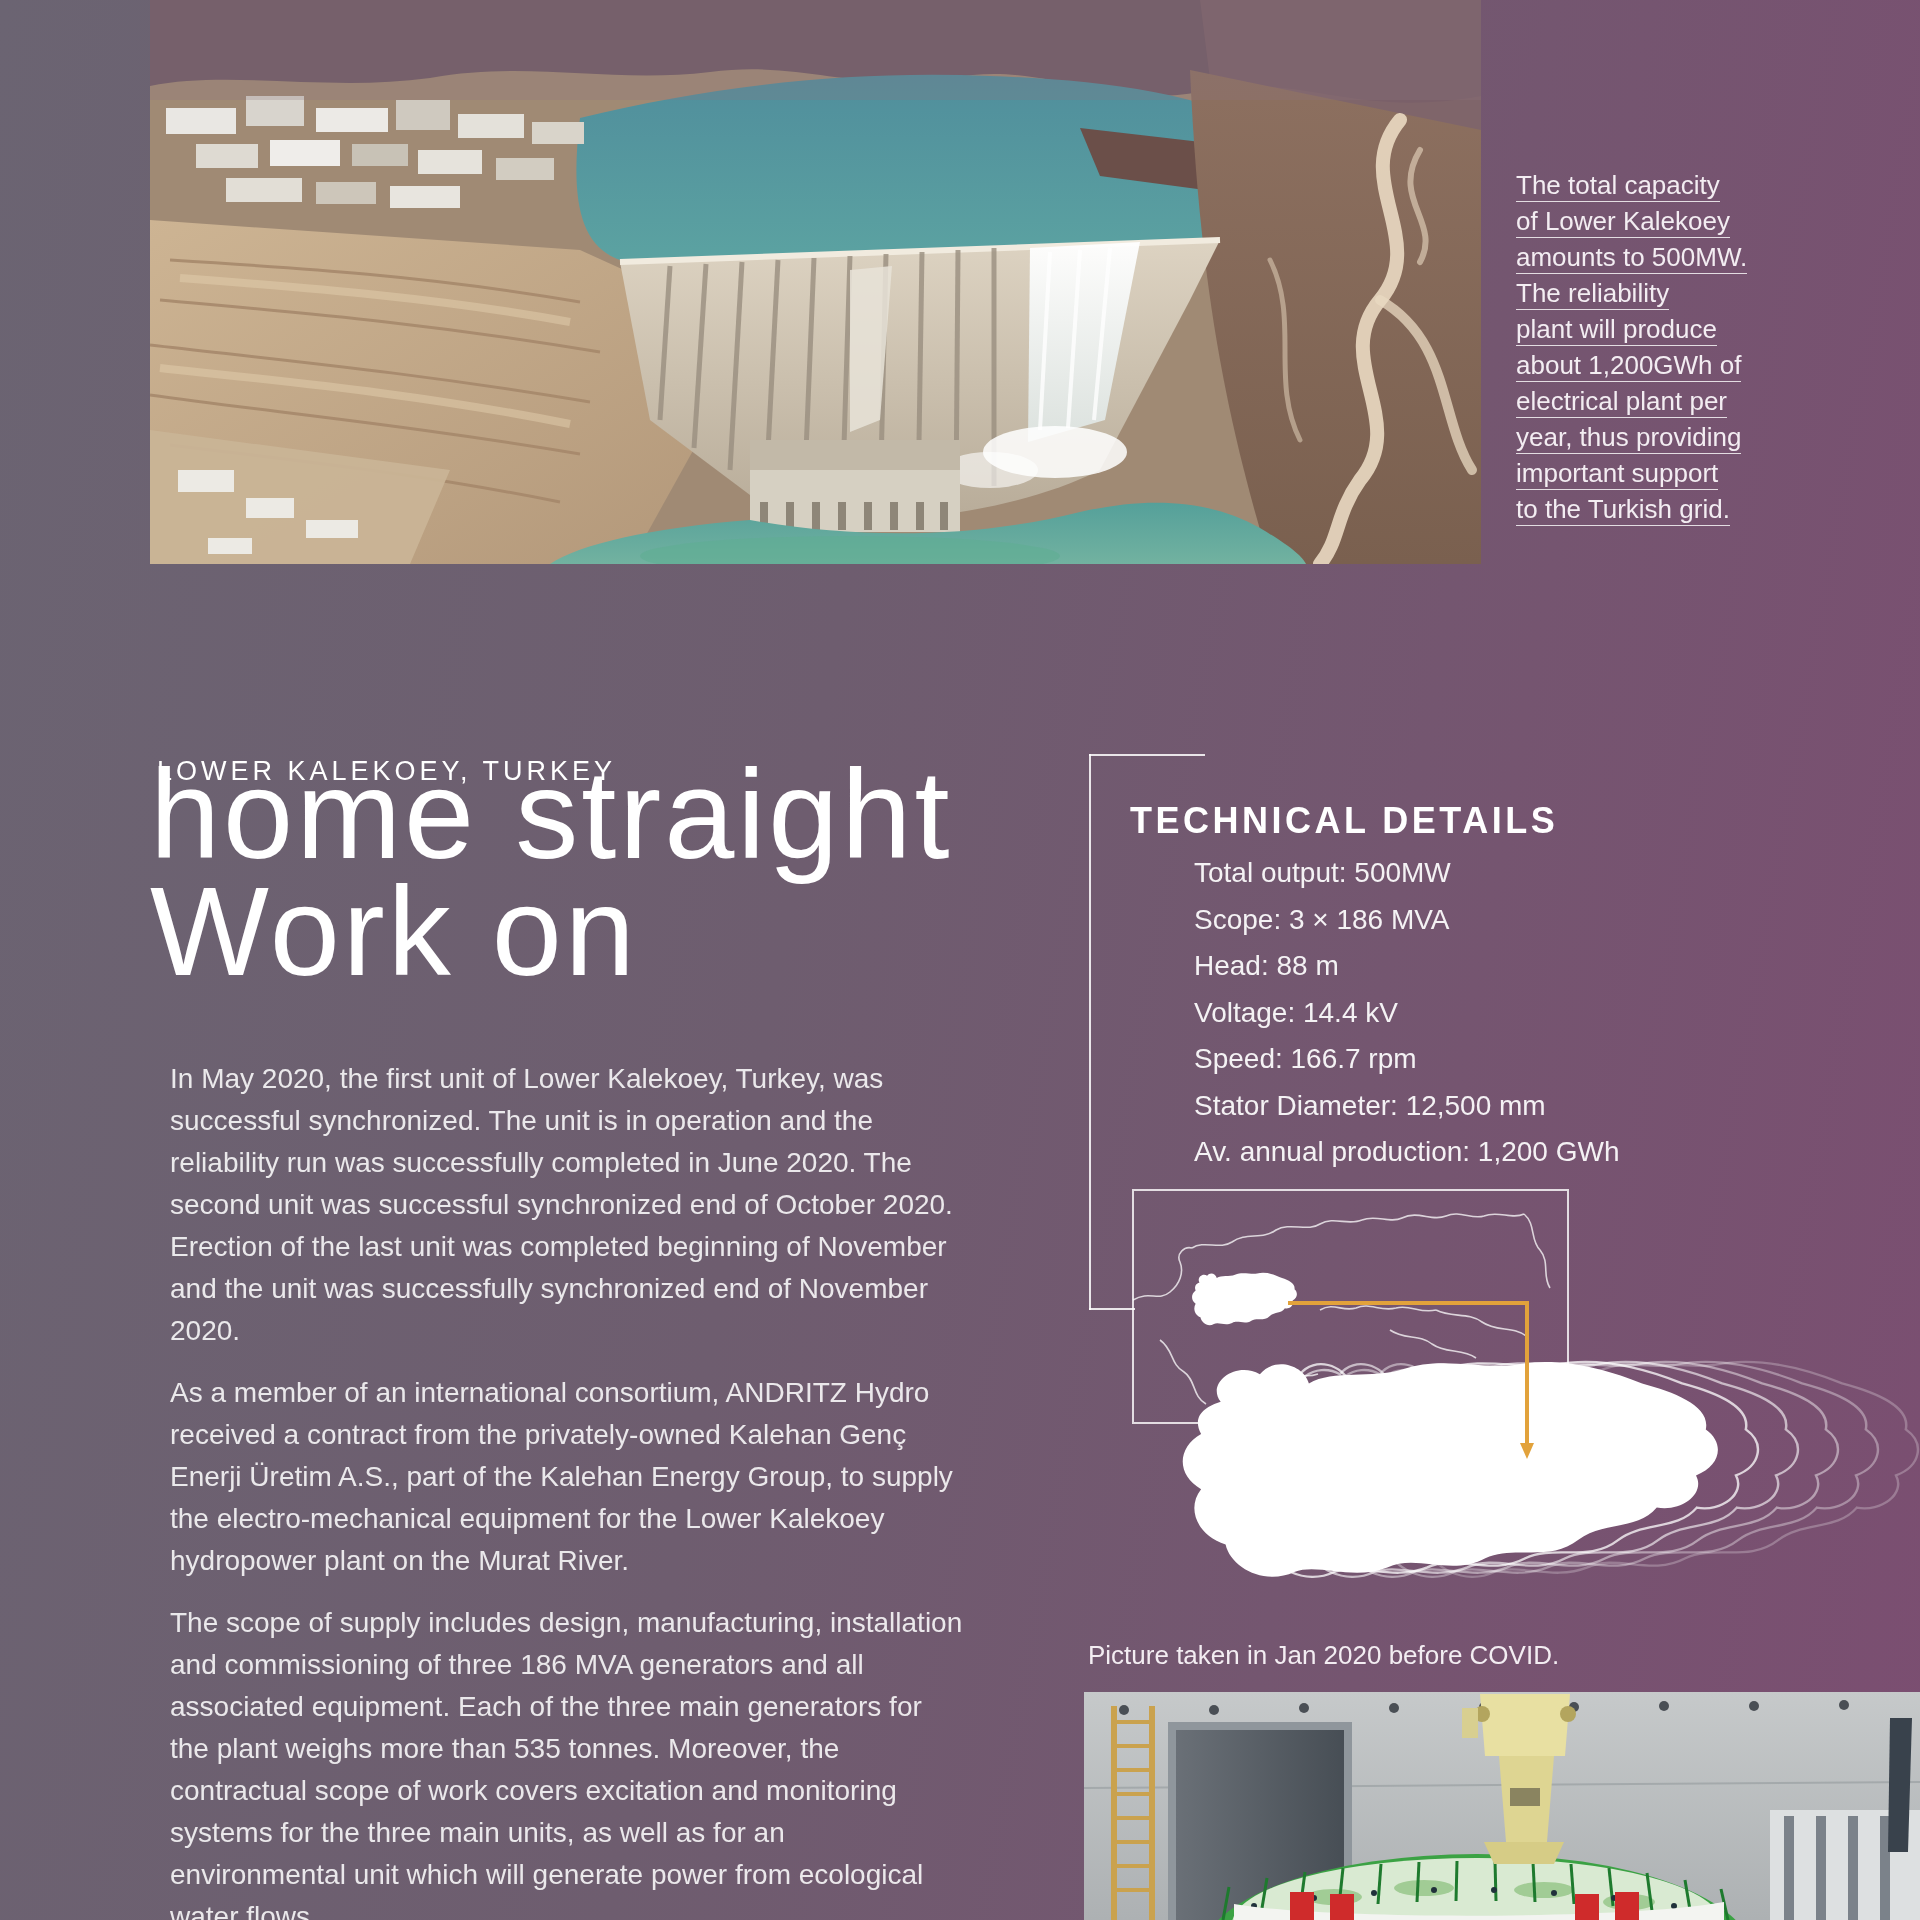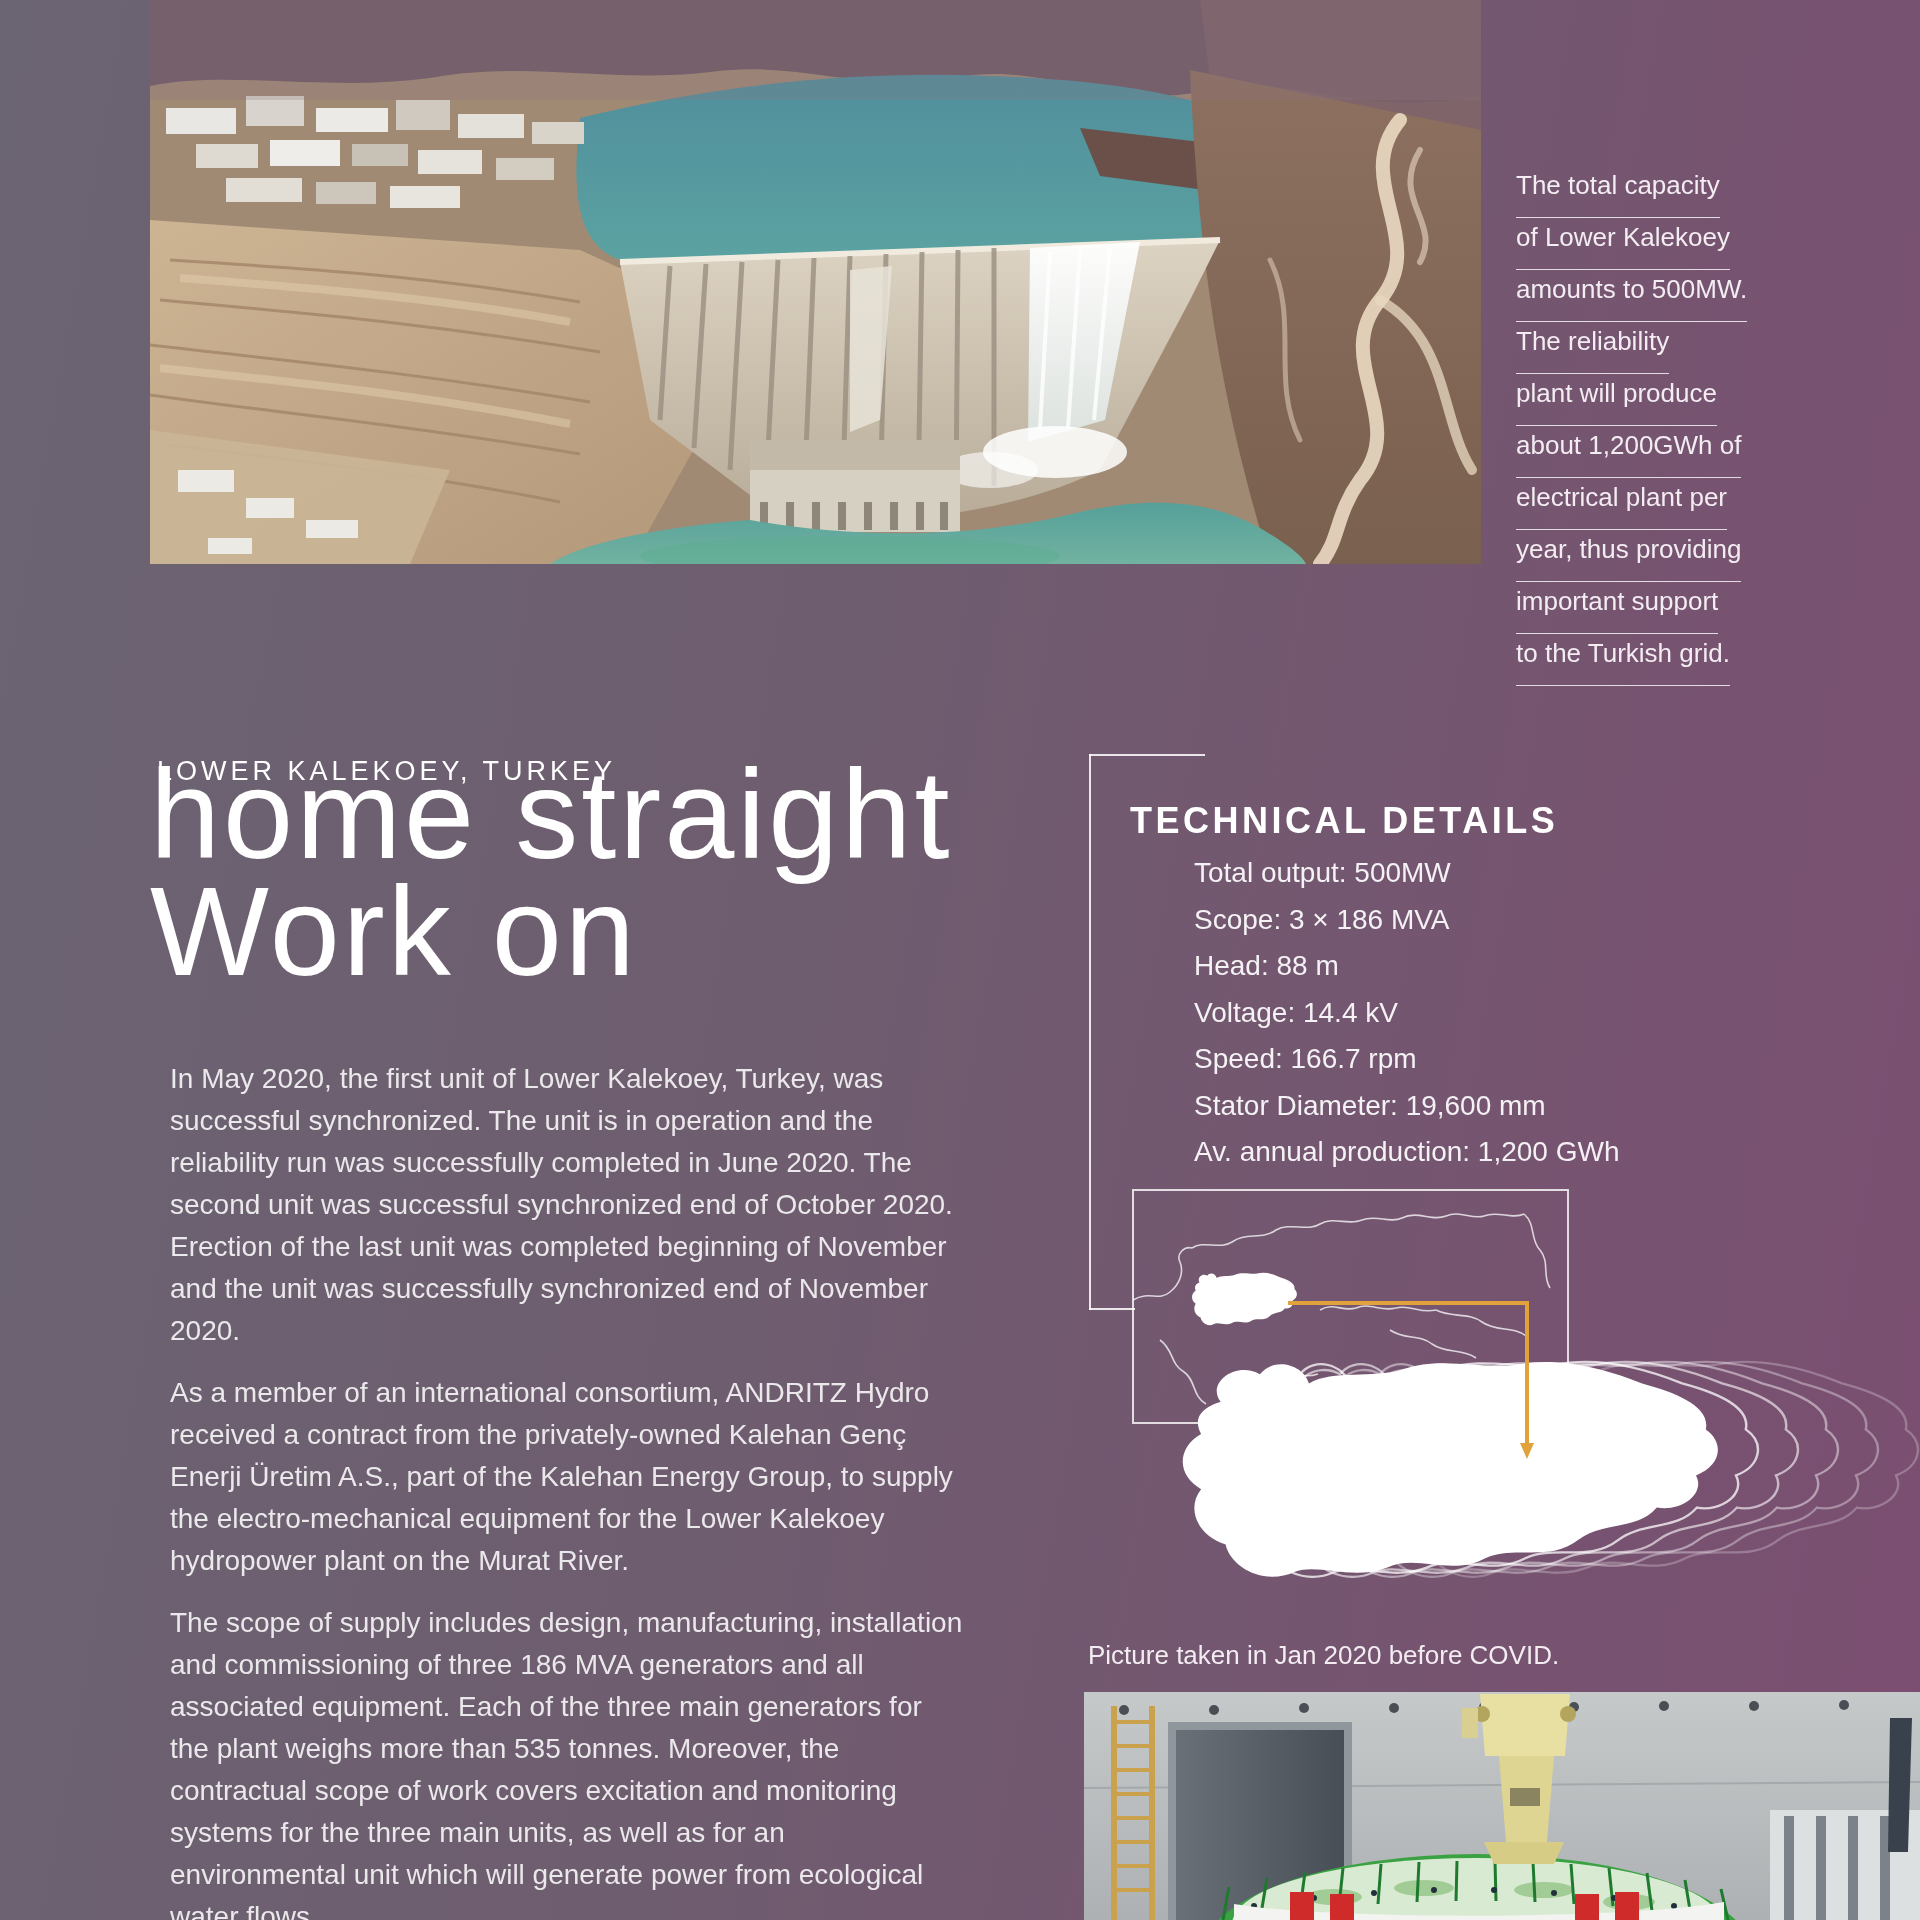--- a/index.html
+++ b/index.html
@@ -4,21 +4,21 @@
 <style>
   html,body{margin:0;padding:0;}
   body{font-family:"Liberation Sans","DejaVu Sans",sans-serif; background:#6a6471;}
   .page{position:relative;width:1920px;height:1920px;overflow:hidden;
         background:linear-gradient(100deg,#6b6472 0%,#6e5d6f 42%,#7b4e71 100%);}
   .abs{position:absolute;}
   .photo{overflow:hidden;}
   
   .note{left:1516px;top:172px;width:240px;color:#f3edf2;font-size:26px;}
   .note .ln{margin:0 0 6px 0;line-height:26px;}
-  .note .ln span{border-bottom:1.5px solid rgba(255,255,255,.8);padding-bottom:19px;display:inline-block;}
+  .note .ln span{border-bottom:1.5px solid rgba(255,255,255,.8);padding-bottom:3px;display:inline-block;}
   
   .kicker{left:157px;top:756px;color:#ffffff;font-size:27px;font-weight:normal;letter-spacing:4px;}
   .headline{left:150px;top:756px;color:#ffffff;font-size:126px;line-height:117px;font-weight:400;letter-spacing:3px;}
   .bodycol{left:158px;top:1058px;width:808px;color:rgba(255,255,255,.86);font-size:28px;line-height:42px;}
   .bodycol p{margin:0 0 20px 12px;}
   .p4line{white-space:nowrap;margin:0;}
   
   .bracket{background:rgba(255,255,255,.85);}
   .tech-head{left:1130px;top:800px;color:#ffffff;font-size:36px;font-weight:bold;letter-spacing:3.5px;}
   .tech-list{left:1194px;top:850px;color:rgba(255,255,255,.92);font-size:28px;line-height:46.5px;}
@@ -187,21 +187,21 @@
   <div class="abs bracket" style="left:1089px;top:754px;width:2px;height:556px;"></div>
   <div class="abs bracket" style="left:1089px;top:1308px;width:46px;height:2px;"></div>
 
   <div class="abs tech-head">TECHNICAL DETAILS</div>
   <div class="abs tech-list">
     <div>Total output: 500MW</div>
     <div>Scope: 3 × 186 MVA</div>
     <div>Head: 88 m</div>
     <div>Voltage: 14.4 kV</div>
     <div>Speed: 166.7 rpm</div>
-    <div>Stator Diameter: 19,600 mm</div>
+    <div>Stator Diameter: 12,500 mm</div>
     <div>Av. annual production: 1,200 GWh</div>
   </div>
 
   <div class="abs" style="left:1080px;top:1180px;width:840px;height:440px;">
     <svg width="840" height="440" viewBox="0 0 840 440">
       <defs>
         <path id="turkeyShape" d="M13,13 C10,9 16,4 21,7 C24,3 30,5 31,9 C36,6 44,8 50,6 C58,3 66,6 73,5 C82,3 92,6 99,9 C106,11 113,14 112,19 C116,22 115,27 110,29 C112,33 107,37 102,36 C98,41 91,39 86,43 C80,48 73,44 67,47 C60,51 53,46 47,49 C40,52 33,48 28,50 C22,53 15,49 14,44 C8,42 6,36 9,32 C4,29 4,23 9,20 C7,16 10,14 13,13 Z"></path>
       </defs>
 
       <rect x="53" y="10" width="435" height="233" fill="none" stroke="rgba(255,255,255,.8)" stroke-width="2"></rect>

